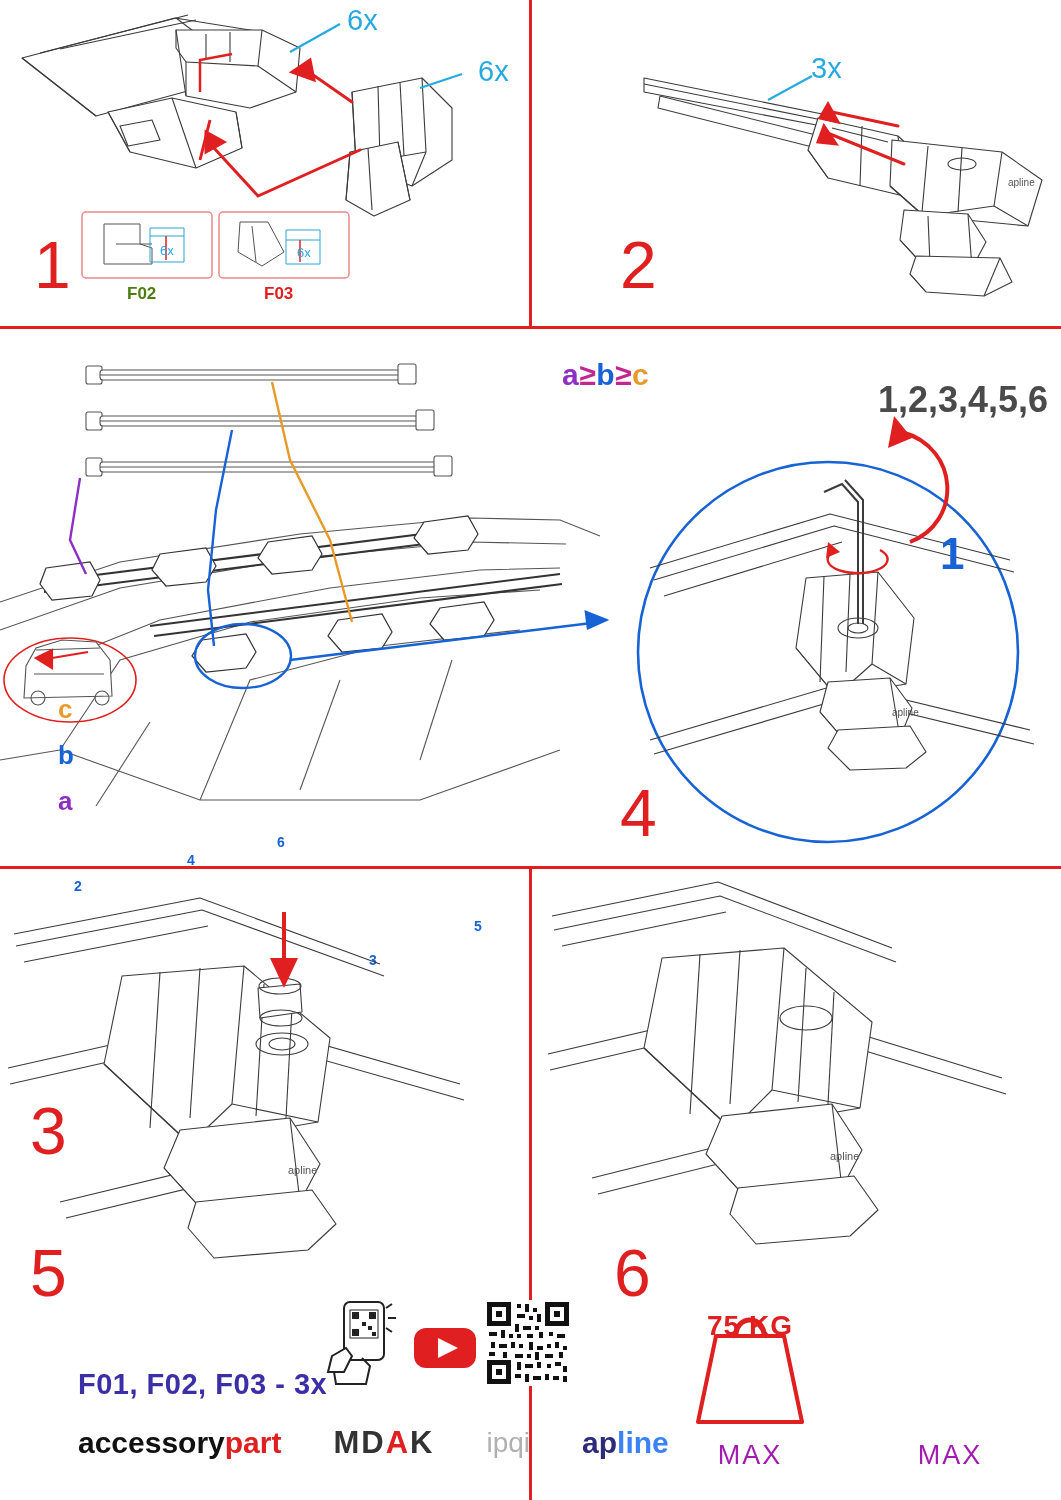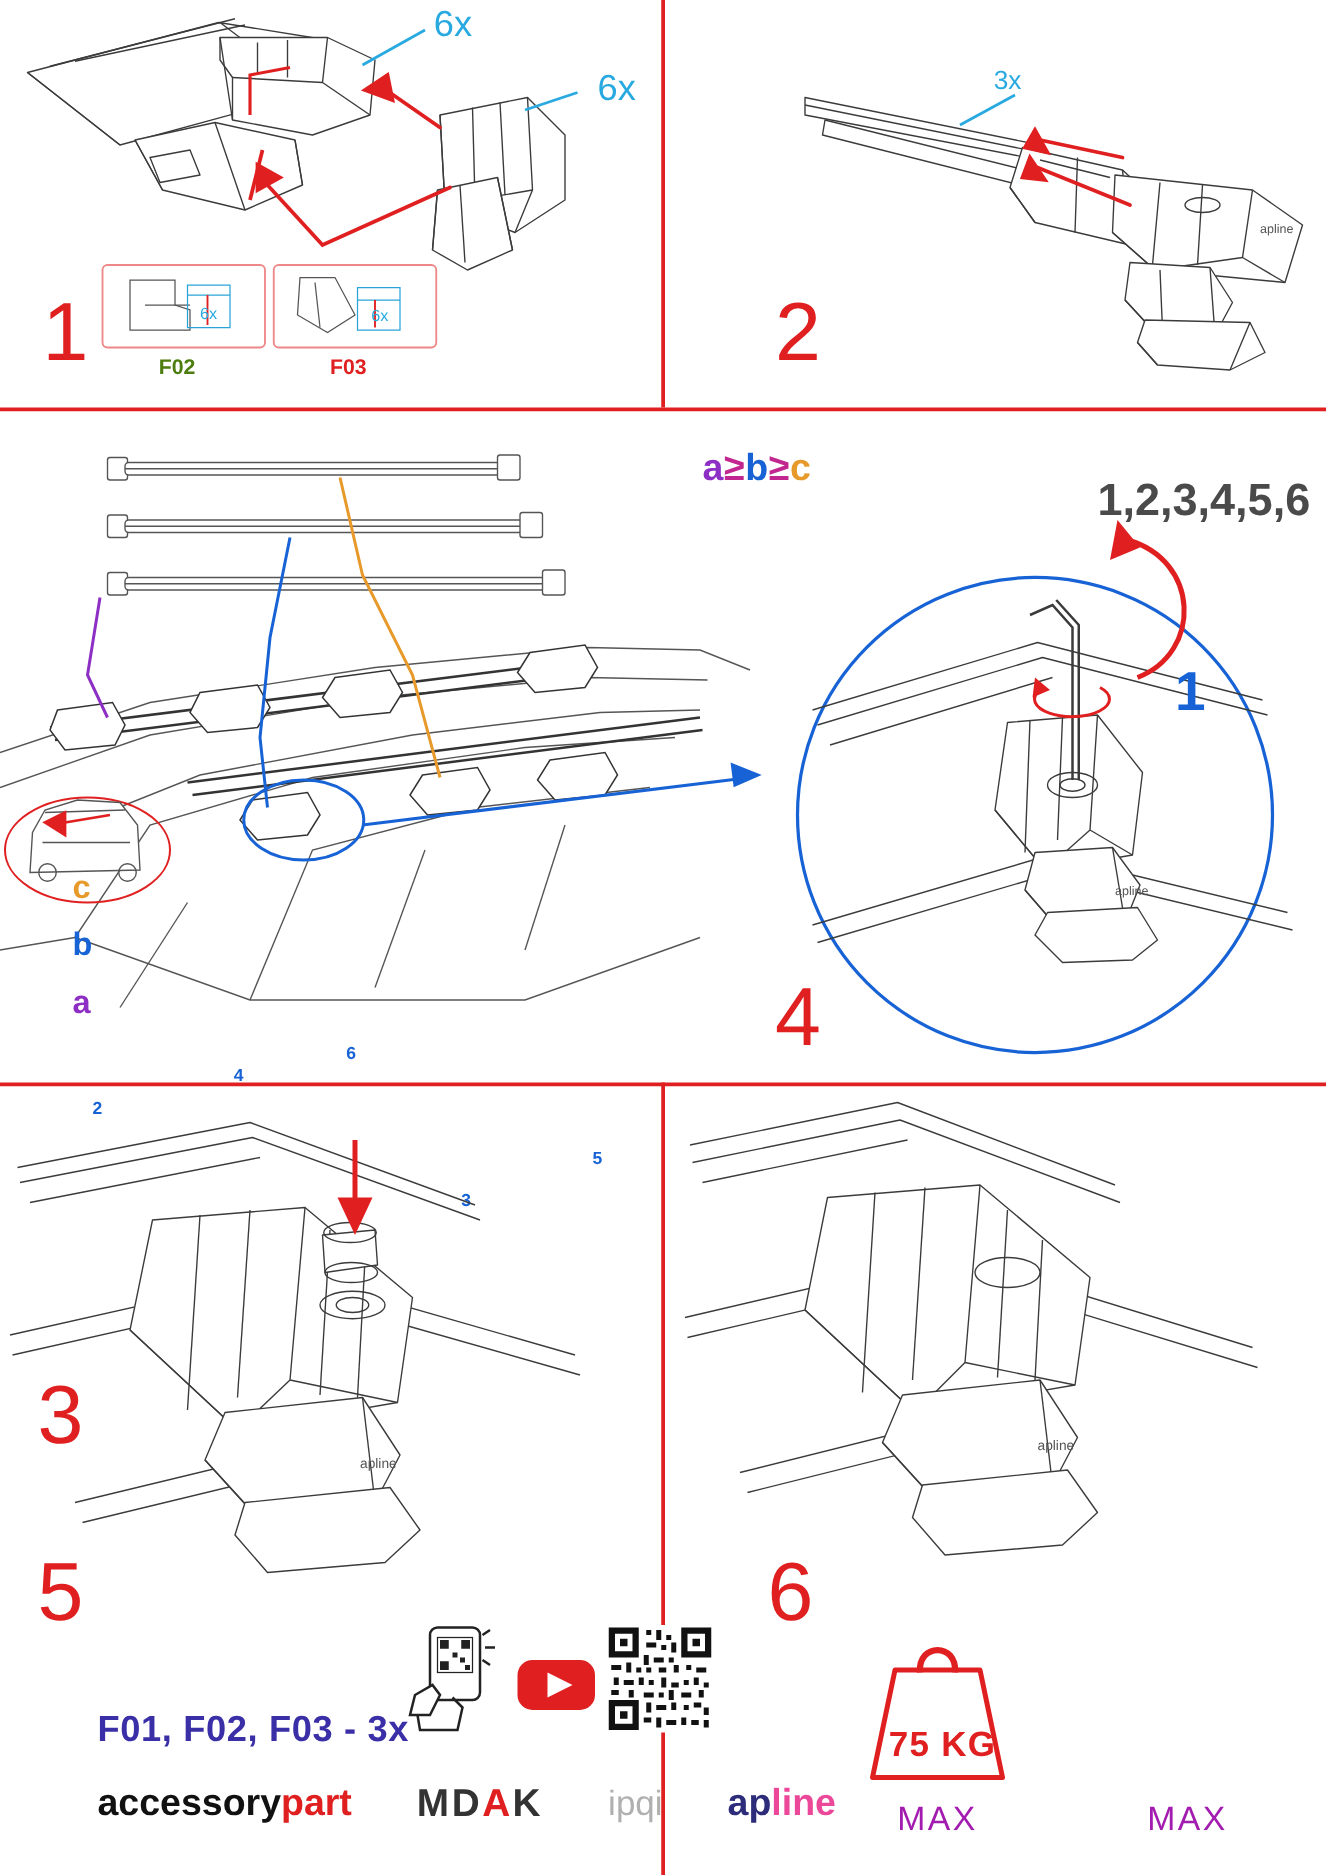--- a/index.html
+++ b/index.html
@@ -148,21 +148,21 @@
         <path d="M366 126 L300 112" fill="none" stroke-linecap="round"></path>
         <path d="M296 104 L288 118 L306 122 Z"></path>
         <path d="M372 164 L298 134" fill="none" stroke-linecap="round"></path>
         <path d="M292 126 L286 142 L304 144 Z"></path>
       </g>
       <g stroke="#28a9e0" stroke-width="2.2" fill="none">
         <path d="M236 100 L280 76"></path>
       </g>
       <text x="476" y="186" font-size="10" fill="#555" font-family="Liberation Sans, sans-serif">apline</text>
     </svg>
-    <div class="lbl cyan" style="left:263px;top:54px;font-size:21px;">3x</div>
+    <div class="lbl cyan" style="left:279px;top:54px;font-size:29px;">3x</div>
     <div class="stepnum" style="left:88px;top:232px;font-size:66px;">2</div>
   </div>
 
   <div class="panel" style="left:0;top:330px;width:620px;height:536px;">
     <svg width="620" height="536" viewBox="0 0 620 536">
       <g fill="none" stroke="#555" stroke-width="1.1">
 
         <g>
           <rect x="86" y="36" width="16" height="18" rx="2" fill="#fff"></rect>
           <rect x="100" y="40" width="300" height="10" rx="3" fill="#fff"></rect>
@@ -459,27 +459,27 @@
           <rect x="68" y="76" width="6" height="4"></rect>
           <rect x="78" y="76" width="4" height="6"></rect>
       </g>
     </svg>
   </div>
 
   <div class="brandrow" style="left:78px;top:1420px;width:520px;height:46px;">
     <div style="font-size:30px;font-weight:700;margin-right:34px;"><span style="color:#111;">accessory</span><span style="color:#e02020;">part</span></div>
     <div style="font-size:31px;font-weight:700;letter-spacing:2px;margin-right:34px;"><span style="color:#333;">MD</span><span style="color:#e02020;">A</span><span style="color:#333;">K</span></div>
     <div style="font-size:28px;color:#b0b0b0;margin-right:34px;">ipqi</div>
-    <div style="font-size:30px;font-weight:700;"><span style="color:#2c2c7a;">ap</span><span style="color:#ec4899;">line</span></div>
+    <div style="font-size:30px;font-weight:700;"><span style="color:#2c2c7a;">ap</span><span style="color:#3b82f6;">line</span></div>
   </div>
 
   <div class="panel" style="left:690px;top:1300px;width:120px;height:128px;">
     <svg width="120" height="128" viewBox="0 0 120 128">
       <path d="M26 36 L94 36 L112 122 L8 122 Z" fill="#fff" stroke="#e02020" stroke-width="4" stroke-linejoin="round"></path>
       <path d="M46 38 C 44 14, 76 14, 74 38" fill="none" stroke="#e02020" stroke-width="5"></path>
     </svg>
   </div>
-  <div class="kgtxt" style="left:707px;top:1380px;width:90px;text-align:right;">75 KG</div>
+  <div class="kgtxt" style="left:707px;top:1310px;width:90px;text-align:left;">75 KG</div>
   <div class="maxlabel" style="left:700px;top:1440px;width:100px;text-align:center;">MAX</div>
 
   <div class="maxlabel" style="left:898px;top:1440px;width:104px;text-align:center;">MAX</div>
 
 </div>
 
 </body></html>

